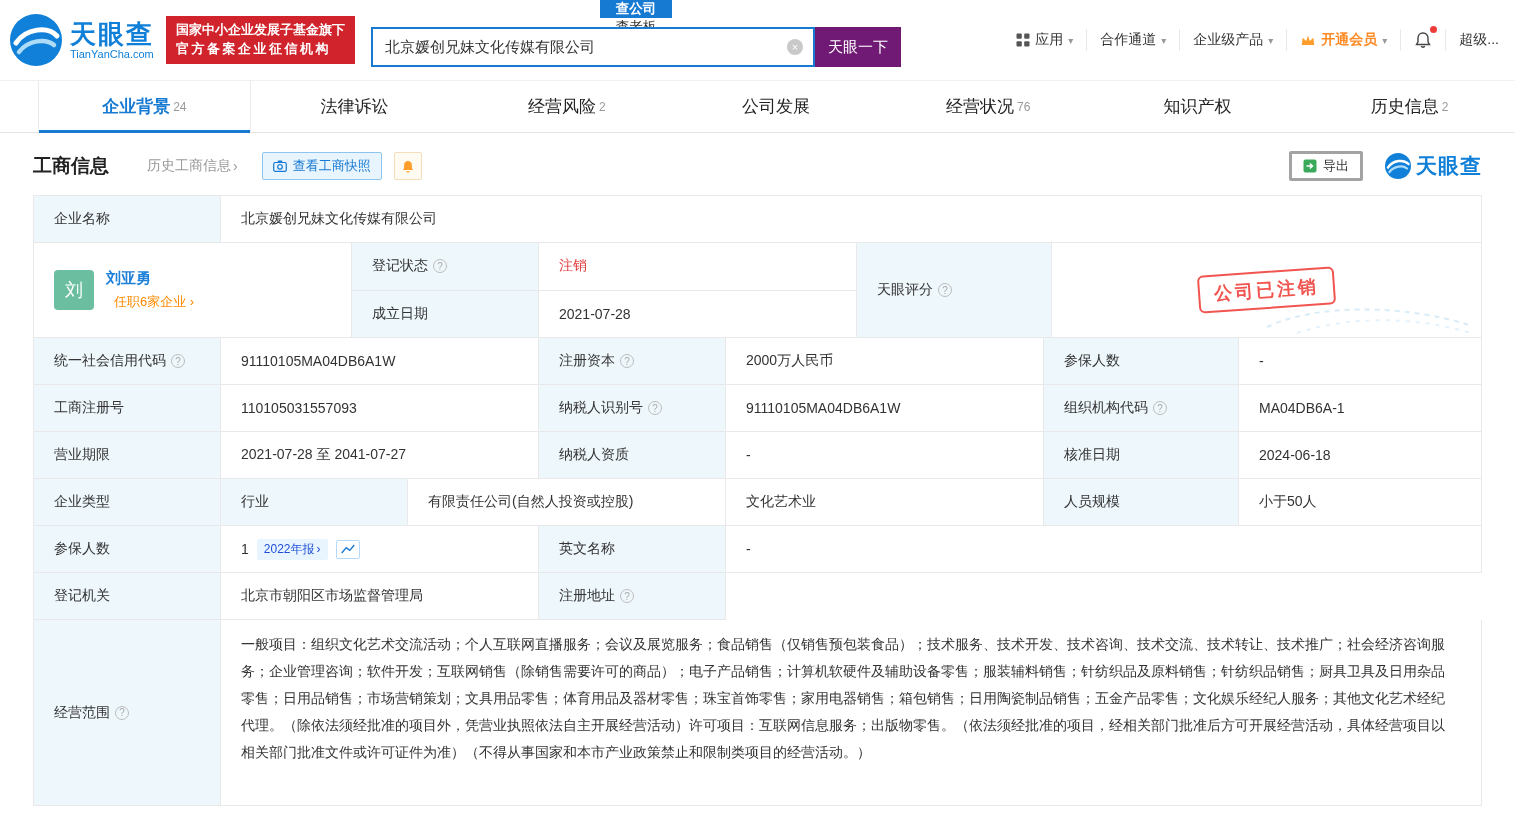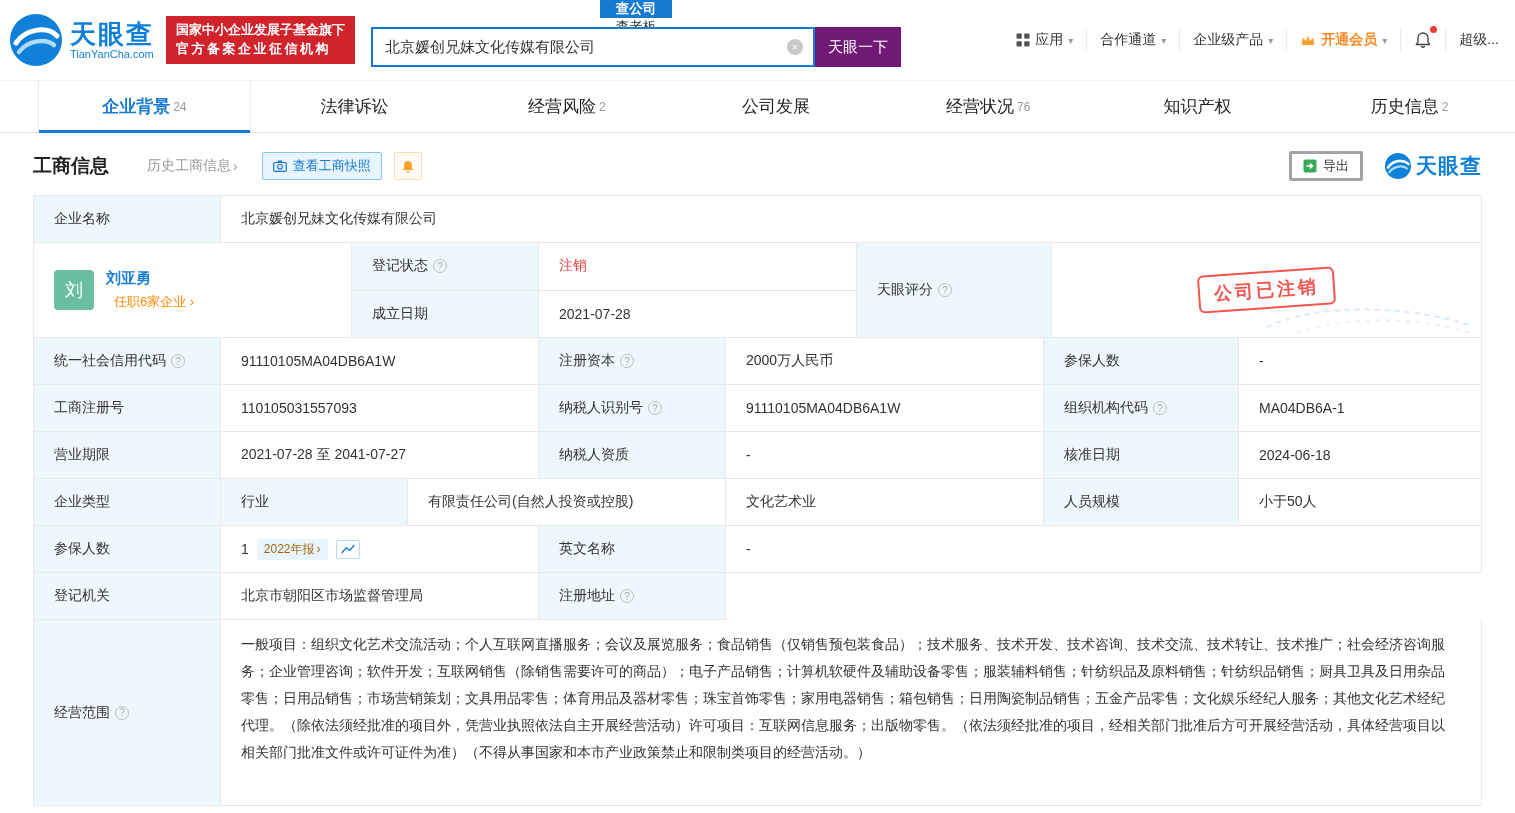--- a/index.html
+++ b/index.html
@@ -77,21 +77,21 @@
   .mid-stack .trow { flex:1; }
   .rep-cell { gap:12px; }
   .avatar { width:40px; height:40px; border-radius:4px; background:#6bbfa0; color:#fff; font-size:18px;
     display:flex; align-items:center; justify-content:center; flex:none; cursor:pointer; }
   .rep-name { color:#1f80d9; font-size:15px; font-weight:bold; cursor:pointer; }
   .rep-link { color:#ff8a00; font-size:13px; margin-top:5px; cursor:pointer;margin-left:8px; }
   .stamp-cell { position:relative; justify-content:center; }
   .stamp { border:2px solid #f05550; color:#f05550; font-size:18px; font-weight:bold; letter-spacing:3px;
     padding:5px 14px; border-radius:6px; transform:rotate(-4deg); background:rgba(255,255,255,.85); z-index:1; }
   .sketch { position:absolute; right:4px; bottom:2px; z-index:0; }
-  .tag-report { background:#e9f5fe; color:#a16207; font-size:12px; padding:2px 7px; border-radius:2px;
+  .tag-report { background:#e9f5fe; color:#1d4ed8; font-size:12px; padding:2px 7px; border-radius:2px;
     margin-left:8px; cursor:pointer; display:inline-flex; align-items:center; gap:2px; }
   .chart-ic { margin-left:8px; width:24px; height:19px; border:1px solid #b5d9f8; border-radius:2px;
     display:inline-flex; align-items:center; justify-content:center; cursor:pointer; background:#fff; }
   .addr-link { margin-left:10px; font-weight:bold; }
   .scope-val { align-items:flex-start; padding:11px 28px 11px 20px; line-height:27px; min-height:186px; }
 </style>
 </head>
 <body>
 
 <div class="page">

